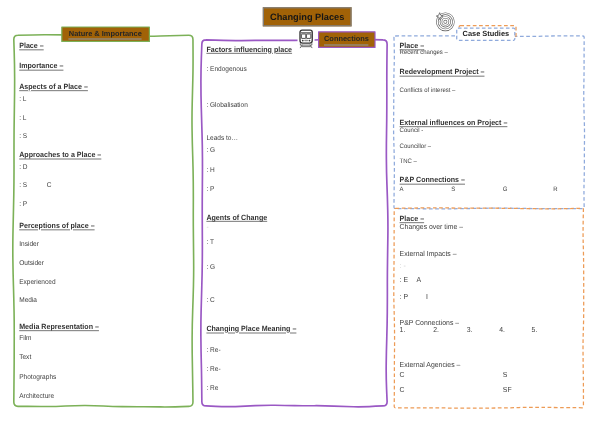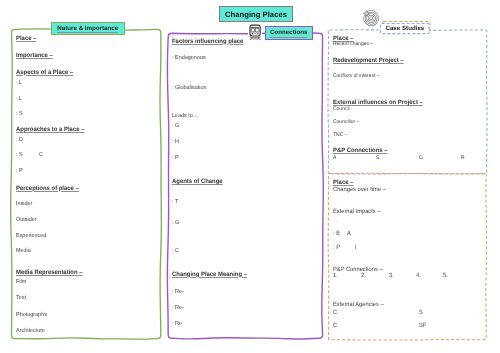--- a/index.html
+++ b/index.html
@@ -7,21 +7,21 @@
   *{-webkit-font-smoothing:antialiased;text-rendering:geometricPrecision;}
   body{width:500px;height:353px;overflow:hidden;background:#fff;
        font-family:"Liberation Sans",sans-serif;color:#3d3d3d;}
   #page{position:relative;width:500px;height:353px;background:#fff;overflow:hidden;}
   #frames{position:absolute;left:0;top:0;width:500px;height:353px;}
   .txt{position:absolute;white-space:pre;font-size:5.8px;line-height:6.4px;
        color:#404040;transform-origin:0 0;transform:scaleX(0.94);}
   .txt.hd{font-size:6.3px;font-weight:bold;color:#333333;}
   .txt.hd .u{text-decoration:underline;text-decoration-thickness:0.55px;text-underline-offset:0.9px;text-decoration-color:#8d8d8d;}
   .txt.faint{color:#cccccc;}
-  .lbl{position:absolute;background:#5eead4;box-sizing:border-box;
+  .lbl{position:absolute;background:#a16207;box-sizing:border-box;
        display:flex;align-items:center;justify-content:center;}
   .lbl .t{font-weight:bold;white-space:nowrap;}
   .lbl .t .u{border-bottom:0.6px solid #909090;padding-bottom:0.8px;}
   #titlebox{border:0.85px solid #808080;}
   #titlebox .t{font-size:7.7px;color:#161616;}
   #titlebox .t .u{border-bottom:none;}
   .lbl.nounderline .t .u{border-bottom:none;}
   .lbl.branch .t{font-size:6.2px;color:#262626;}
   .icon{position:absolute;}
 </style>

